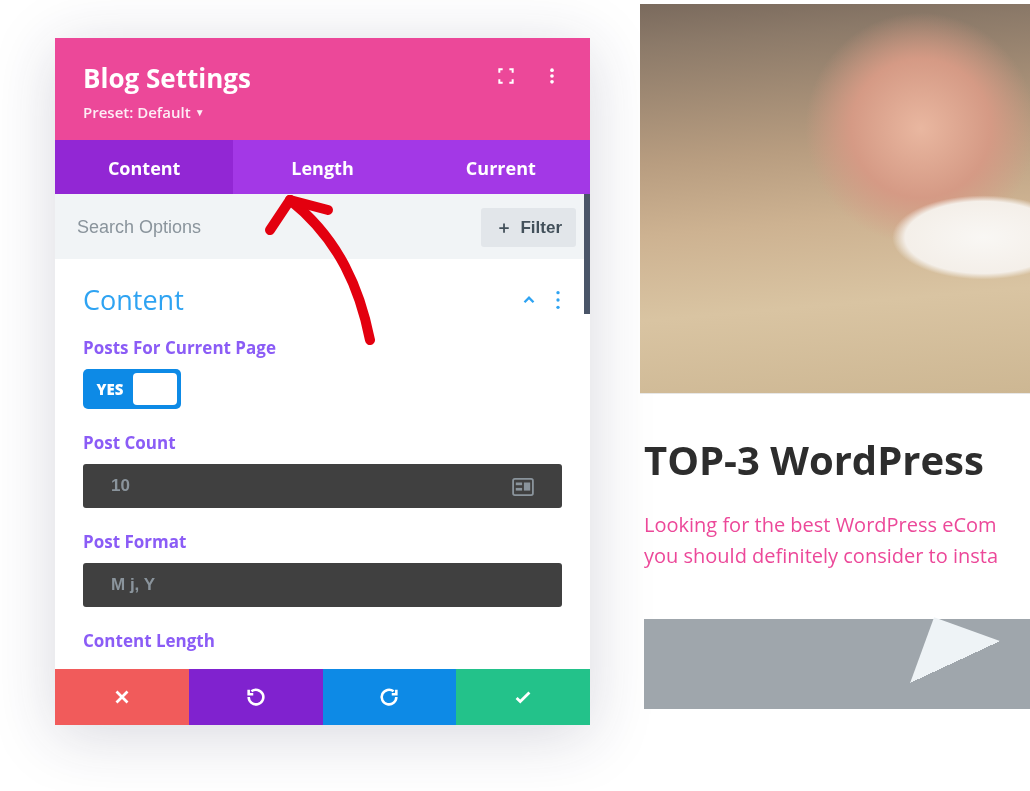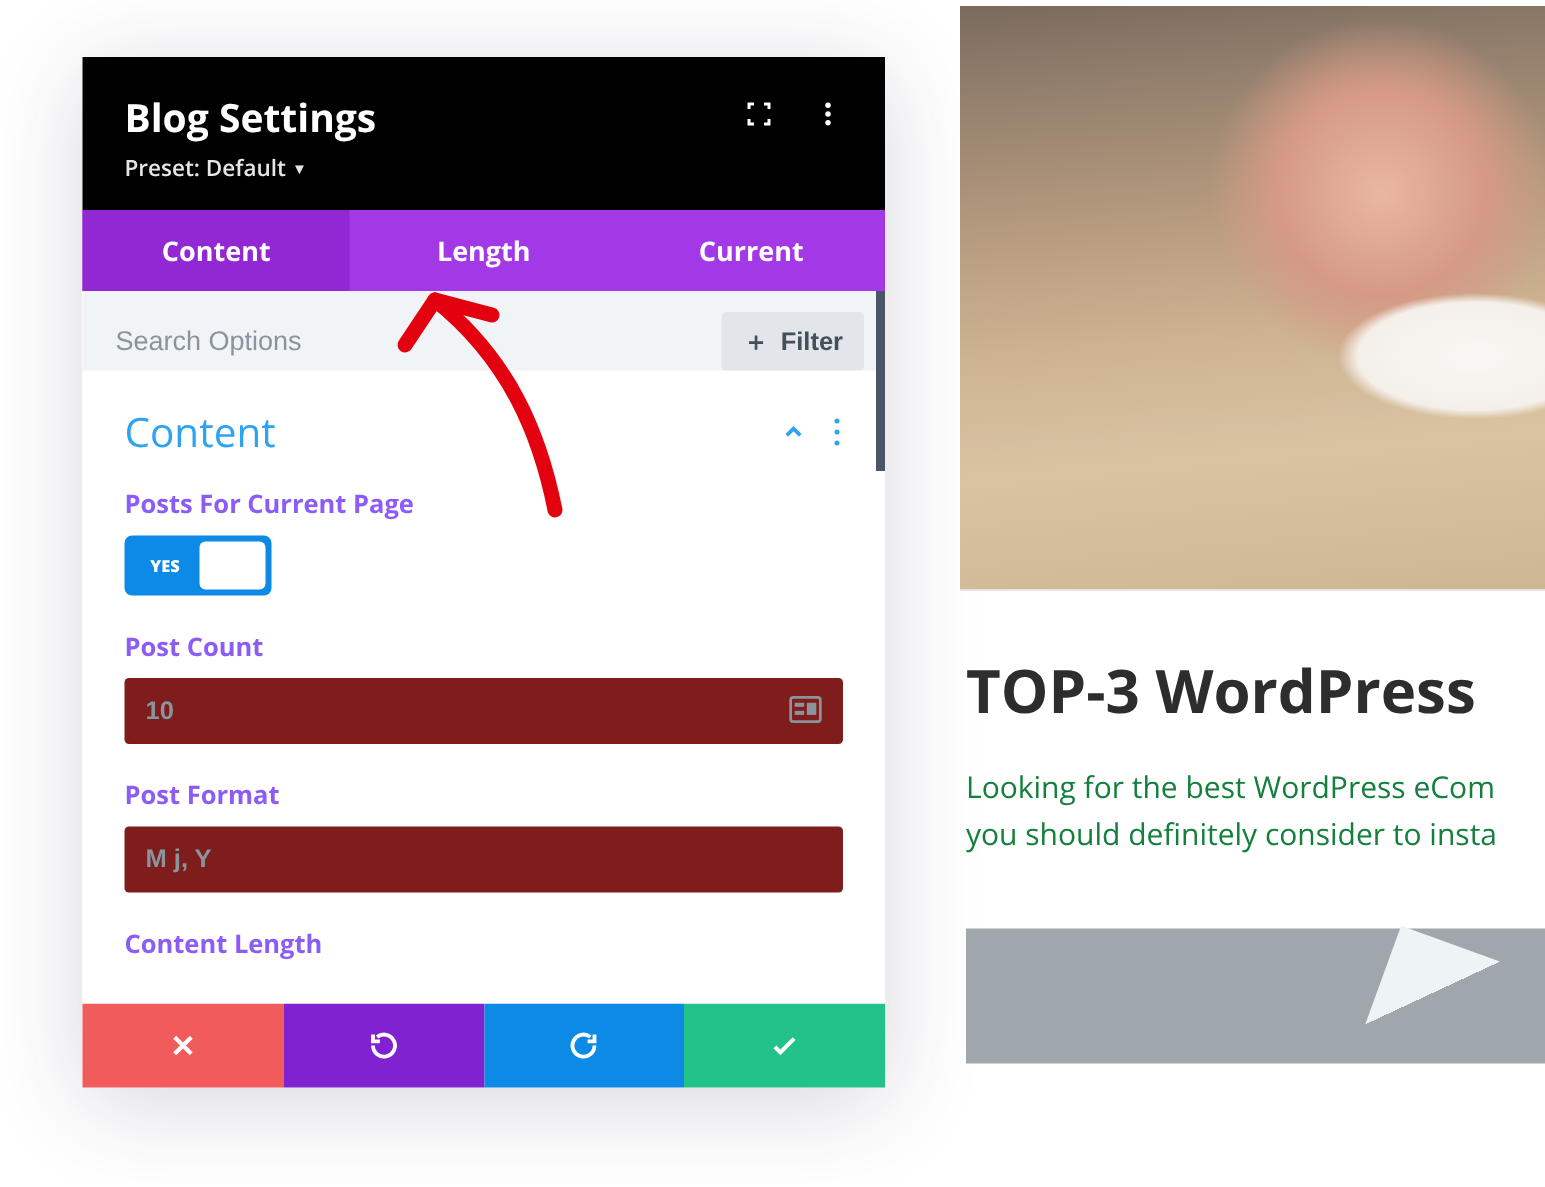--- a/index.html
+++ b/index.html
@@ -15,21 +15,21 @@
   
   .panel-wrap {
     position: absolute;
     left: 55px;
     top: 38px;
     width: 535px;
     background: #fff;
     box-shadow: 0 10px 60px rgba(40,40,80,0.18);
   }
   .panel-header {
-    background: #000000;
+    background: #ec4899;
     color: #fff;
     padding: 22px 28px 18px 28px;
     display: flex;
     justify-content: space-between;
     align-items: flex-start;
   }
   .panel-title-block { display:flex; flex-direction:column; gap:6px; }
   .panel-title { font-size: 26px; font-weight:700; }
   .panel-preset { font-size:15px; font-weight:600; opacity:.9; display:flex; align-items:center; gap:4px; cursor:pointer; }
   .panel-preset .caret { font-size:10px; }
@@ -60,21 +60,21 @@
     overflow:hidden;
   }
   .scrollbar-fake {
     position:absolute; right:0; top:0; width:6px; height:120px; background:#4a5568;
   }
   .search-row {
     display:flex;
     align-items:center;
     justify-content:space-between;
     background:#f1f4f6;
-    padding:14px 14px 0 22px;
+    padding:14px 14px 12px 22px;
   }
   .search-input {
     border:none; outline:none; background:transparent;
     font-size:18px; color:#6d7882; font-weight:500;
     width:60%;
   }
   .search-input::placeholder { color:#8a949c; }
   .filter-btn {
     display:flex; align-items:center; gap:8px;
     background:#e2e6ea;
@@ -97,26 +97,26 @@
   .chev-up { color:#2ea3f2; cursor:pointer; }
   .dots-v { color:#2ea3f2; cursor:pointer; }
 
   .opt { margin-bottom:22px; }
   .opt-label { font-size:17px; font-weight:700; color:#8b5cf6; margin-bottom:10px; display:block; }
 
   .toggle {
     width:98px; height:40px; background:#0d8ae6; border-radius:5px;
     display:flex; align-items:center; padding:4px; cursor:pointer;
   }
-  .toggle .txt { color:#fff; font-weight:800; font-size:11px; flex:1; text-align:center; }
+  .toggle .txt { color:#fff; font-weight:800; font-size:15px; flex:1; text-align:center; }
   .toggle .knob { width:44px; height:32px; background:#fff; border-radius:4px; }
 
   .text-input-wrap {
-    background:#7f1d1d; border-radius:3px;
-    display:flex; align-items:flex-start; padding:12px 14px;
+    background:#404040; border-radius:3px;
+    display:flex; align-items:flex-end; padding:12px 28px;
   }
   .text-input-wrap input {
     flex:1; border:none; outline:none; background:transparent;
     font-size:17px; font-weight:600; color:#8a949c;
   }
   .dyn-icon { width:22px; height:18px; color:#8a949c; cursor:pointer; }
 
   
   .panel-footer {
     display:flex; height:56px;
@@ -152,21 +152,21 @@
     background:
       radial-gradient(ellipse 130px 60px at 88% 60%, #f9f7f4 0%, #f4efe9 60%, rgba(0,0,0,0) 70%),
       radial-gradient(circle at 72% 32%, #e9b7a0 0%, #d59a85 18%, rgba(0,0,0,0) 30%),
       linear-gradient(175deg, #7a6a5d 0%, #8c7a69 10%, #b89d80 38%, #cdb291 55%, #d9c4a2 75%, #cdb793 100%);
     border-bottom:1px solid #e7e7e7;
   }
   .post { padding:38px 0 0 4px; }
   .post-title { font-size:40px; font-weight:700; color:#2d2d2d; white-space:nowrap; }
   .post-meta  { font-size:18px; color:#555; margin-top:8px; white-space:nowrap; }
   .post-meta .b { font-weight:700; color:#333; }
-  .post-excerpt { font-size:20px; color:#15803d; line-height:1.55; margin-top:22px; white-space:nowrap; }
+  .post-excerpt { font-size:20px; color:#ec4899; line-height:1.55; margin-top:22px; white-space:nowrap; }
   .grey-block { margin-top:48px; height:90px; background:#9fa6ac; position:relative; }
   .grey-block::after{
     content:""; position:absolute; right:40px; top:8px; width:70px; height:70px;
     background:linear-gradient(135deg,#eef3f6 50%, transparent 50%);
     transform:rotate(20deg);
   }
 </style>
 </head>
 <body>
 

